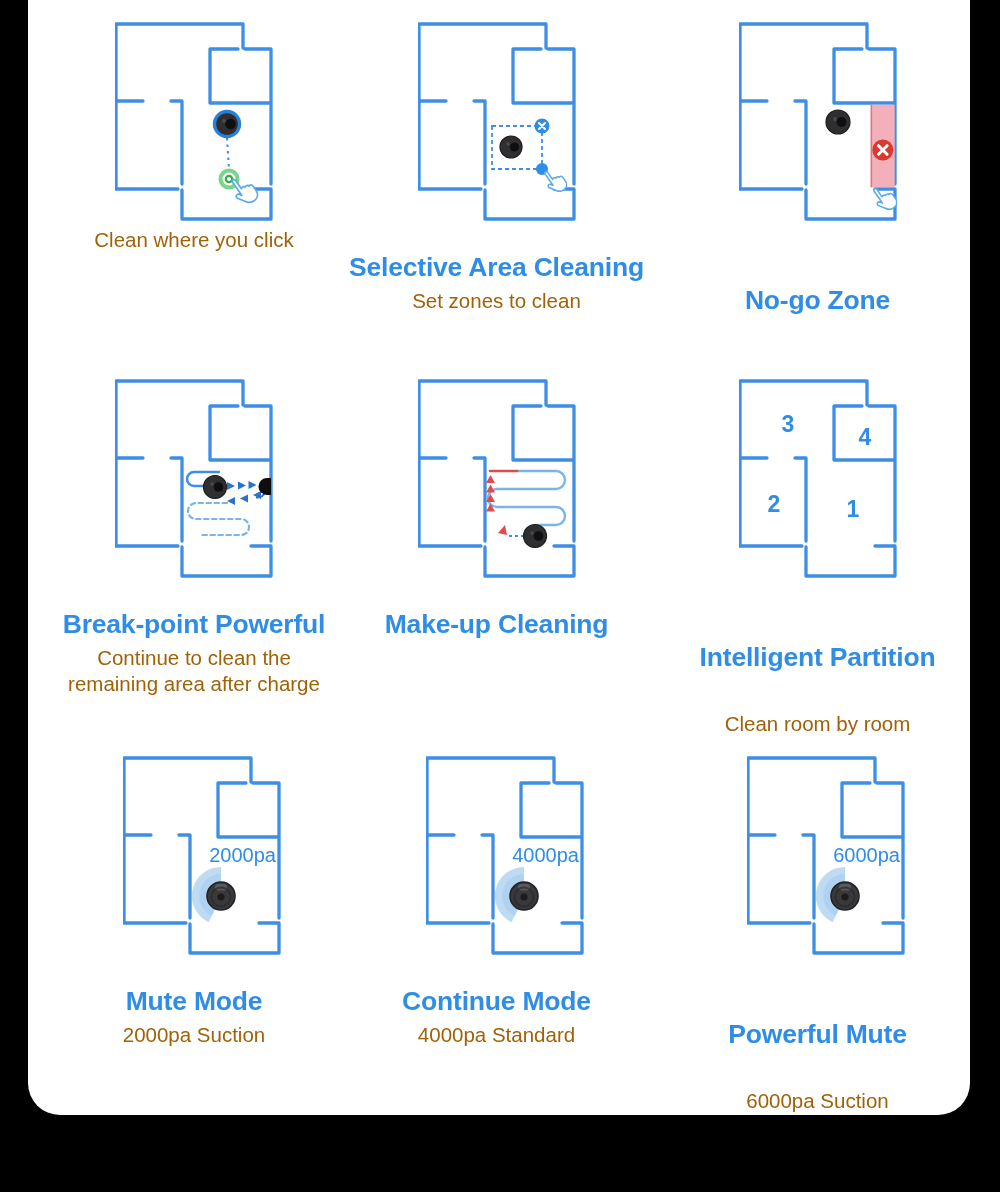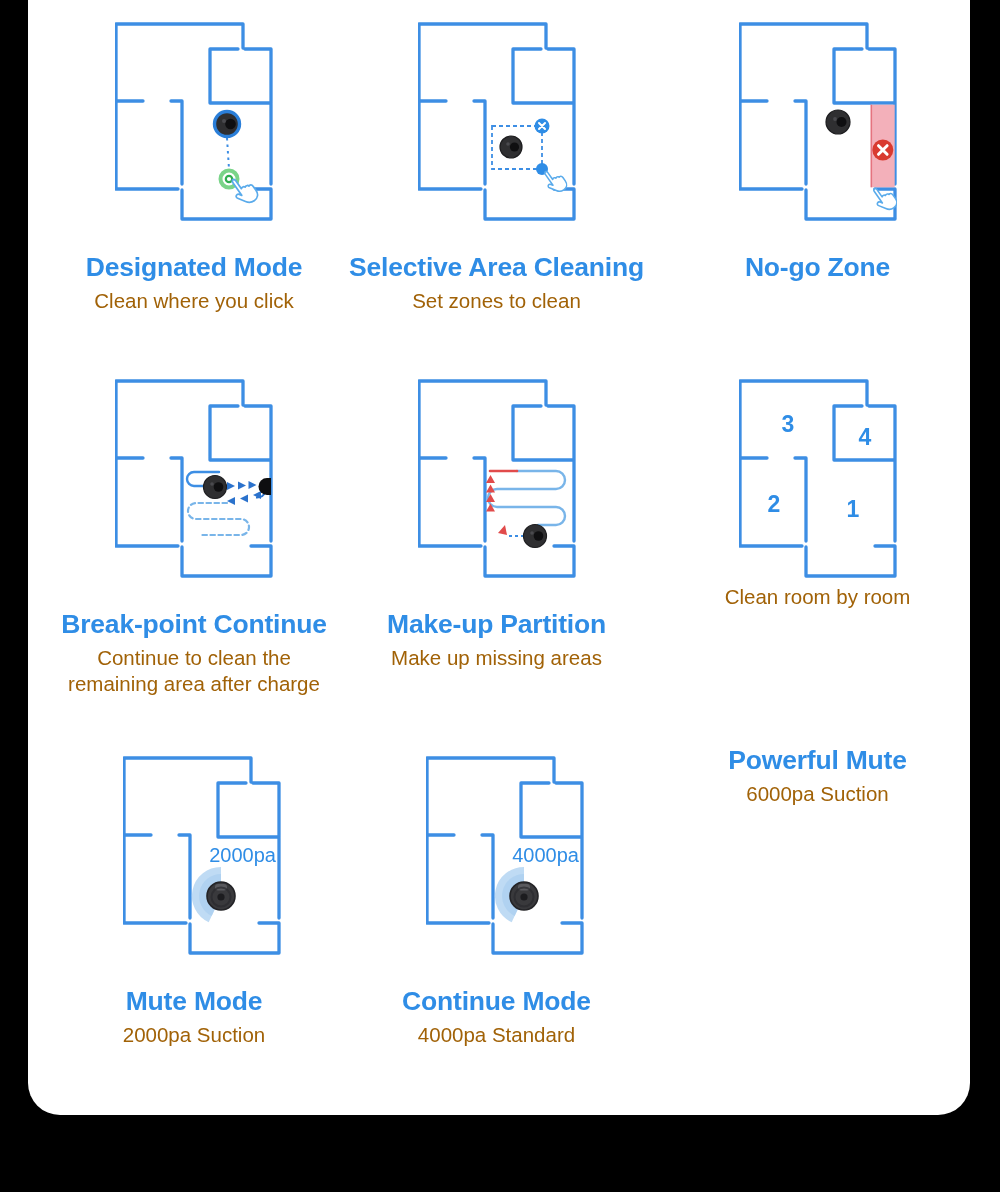--- a/index.html
+++ b/index.html
@@ -20,21 +20,21 @@
     display:grid;
     grid-template-columns:318px 311px 313px;
     grid-template-rows:357px 357px 401px;
   }
   .cell{
     display:flex;flex-direction:column;align-items:center;
     text-align:center;
   }
   .cell:nth-child(3n+1){transform:translateX(7px);}
   .cell:nth-child(3n+2){transform:translateX(-5px);}
-  .cell:nth-child(3n+3){transform:translateX(4px);}
+  .cell:nth-child(3n+3){transform:translateX(4px);gap:33px;}
   .diagram{margin-top:22px;height:199px;}
   .cell:nth-child(n+7) .diagram{margin-top:42px;margin-left:16px;}
   .title{
     margin-top:31px;
     font-size:26.5px;font-weight:700;letter-spacing:-0.2px;
     color:#2f8de6;
     line-height:30px;
   }
   .subtitle{
     margin-top:6px;
@@ -58,21 +58,20 @@
       </g>
       <g>
     <circle cx="112" cy="102" r="12.5" fill="#2f2f31" stroke="#2b7fd9" stroke-width="3.4"></circle>
     <circle cx="115.5" cy="102" r="5.3" fill="#0f0f11"></circle>
     <circle cx="109" cy="99" r="2.0" fill="#4a4a4e"></circle>
   </g>
       <g transform="translate(117.5,158) rotate(-35) scale(1.1) translate(-9.2,-1)">
     <path d="M9.2,1 c1.3,0 2.1,0.9 2.1,2.2 l0,8.9 c0.6,-0.6 1.5,-0.8 2.3,-0.5 c0.7,0.25 1.1,0.8 1.25,1.3 c0.6,-0.45 1.5,-0.55 2.2,-0.25 c0.75,0.3 1.15,0.9 1.25,1.45 c0.55,-0.25 1.3,-0.25 1.9,0.1 c0.8,0.5 1.1,1.3 1.1,2.4 l0,4.3 c0,4.1 -2.7,6.9 -6.8,6.9 c-3.3,0 -5.2,-1.3 -6.8,-4 l-4.2,-6.5 c-0.7,-1.1 -0.45,-2.3 0.65,-2.85 c0.95,-0.45 2,-0.1 2.6,0.8 l1.3,2 l0,-14 c0,-1.3 0.8,-2.2 2.1,-2.2 z" fill="#ffffff" stroke="#5aabeb" stroke-width="1.6" stroke-linejoin="round"></path>
   </g>
           </svg></div>
-    <div class="title">Designated Mode</div>
     <div class="subtitle">Clean where you click</div>
   </div>
 
   <div class="cell">
     <div class="diagram"><svg viewBox="0 0 158 199" width="158" height="199" xmlns="http://www.w3.org/2000/svg">
             <path d="M1,167 L1,2 L128,2 L128,26 M95,81 L95,27 L123,27 M130,27 L156,27 L156,162 M95,81 L156,81 M136,167 L156,167 L156,197 L67,197 L67,168 M1,167 L63,167 M1,79 L28,79 M56,79 L67,79 L67,162" fill="none" stroke="#3d8ee4" stroke-width="3.3" stroke-linecap="round" stroke-linejoin="round"></path>
       <g>
     <circle cx="93" cy="125" r="11" fill="#2f2f31" stroke="#1d1d1f" stroke-width="1.2"></circle>
     <circle cx="96.5" cy="125" r="4.6" fill="#0f0f11"></circle>
     <circle cx="90" cy="122" r="1.8" fill="#4a4a4e"></circle>
@@ -130,21 +129,21 @@
       <path d="M150,113 Q148,119 141,118.5" fill="none" stroke="#2b72cc" stroke-width="2"></path>
       <g>
               <polygon points="146,112 146,120 138,116" fill="#2b72cc"></polygon>
               <polygon points="133,115.5 133,123.5 125,119.5" fill="#2b72cc"></polygon>
               <polygon points="120,118 120,126 112,122" fill="#2b72cc"></polygon>
             </g>
       <g>
         <path d="M156,99 l-4,0 a8.5,8.5 0 0 0 0,17 l4,0 z" fill="#0e0e10"></path>
       </g>
           </svg></div>
-    <div class="title">Break-point Continue</div>
+    <div class="title">Break-point Powerful</div>
     <div class="subtitle">Continue to clean the
 remaining area after charge</div>
   </div>
 
   <div class="cell">
     <div class="diagram"><svg viewBox="0 0 158 199" width="158" height="199" xmlns="http://www.w3.org/2000/svg">
             <path d="M1,167 L1,2 L128,2 L128,26 M95,81 L95,27 L123,27 M130,27 L156,27 L156,162 M95,81 L156,81 M136,167 L156,167 L156,197 L67,197 L67,168 M1,167 L63,167 M1,79 L28,79 M56,79 L67,79 L67,162" fill="none" stroke="#3d8ee4" stroke-width="3.3" stroke-linecap="round" stroke-linejoin="round"></path>
       <path d="M99,92 L138,92 A9,9 0 0 1 138,110 L79,110 A9,9 0 0 0 79,128 L138,128 A9,9 0 0 1 138,146 L120,146" fill="none" stroke="#79b5e9" stroke-width="2.4" stroke-linecap="round"></path>
       <path d="M72,92 L99,92" stroke="#e14b4b" stroke-width="2.6" stroke-linecap="round"></path>
       <g>
@@ -154,34 +153,34 @@
               <polygon points="72.5,124.5 68,132.5 77,132.5" fill="#e14b4b"></polygon>
         <polygon points="80,154 87,146 89,156" fill="#e14b4b"></polygon>
       </g>
       <path d="M106,157 L90,157" stroke="#3d8ee4" stroke-width="2" stroke-dasharray="3,3"></path>
       <g>
     <circle cx="117" cy="157" r="11.5" fill="#2f2f31" stroke="#1d1d1f" stroke-width="1.2"></circle>
     <circle cx="120.5" cy="157" r="4.8" fill="#0f0f11"></circle>
     <circle cx="114" cy="154" r="1.8" fill="#4a4a4e"></circle>
   </g>
           </svg></div>
-    <div class="title">Make-up Partition</div>
-    <div class="subtitle">Make up missing areas</div>
+    <div class="title">Make-up Cleaning</div>
   </div>
 
   <div class="cell">
     <div class="diagram"><svg viewBox="0 0 158 199" width="158" height="199" xmlns="http://www.w3.org/2000/svg">
             <path d="M1,167 L1,2 L128,2 L128,26 M95,81 L95,27 L123,27 M130,27 L156,27 L156,162 M95,81 L156,81 M136,167 L156,167 L156,197 L67,197 L67,168 M1,167 L63,167 M1,79 L28,79 M56,79 L67,79 L67,162" fill="none" stroke="#3d8ee4" stroke-width="3.3" stroke-linecap="round" stroke-linejoin="round"></path>
       <g font-family="Liberation Sans, sans-serif" font-size="23" font-weight="bold" fill="#2f8de6" text-anchor="middle">
         <text x="49" y="53">3</text>
         <text x="126" y="66">4</text>
         <text x="35" y="133">2</text>
         <text x="114" y="138">1</text>
       </g>
           </svg></div>
+    <div class="title">Intelligent Partition</div>
     <div class="subtitle">Clean room by room</div>
   </div>
 
   <div class="cell">
     <div class="diagram"><svg viewBox="0 0 158 199" width="158" height="199" xmlns="http://www.w3.org/2000/svg">
             <path d="M1,167 L1,2 L128,2 L128,26 M95,81 L95,27 L123,27 M130,27 L156,27 L156,162 M95,81 L156,81 M136,167 L156,167 L156,197 L67,197 L67,168 M1,167 L63,167 M1,79 L28,79 M56,79 L67,79 L67,162" fill="none" stroke="#3d8ee4" stroke-width="3.3" stroke-linecap="round" stroke-linejoin="round"></path>
       <g>
         <path d="M98,140 L98,111 A29,29 0 0 0 85.7,166.3 Z" fill="#bcd9f3" opacity="0.95"></path>
         <path d="M98,140 L98,118 A22,22 0 0 0 88.7,159.9 Z" fill="#a9cfef" opacity="0.7"></path>
       </g>
@@ -210,17 +209,31 @@
     <circle cx="98" cy="141" r="9.5" fill="none" stroke="#2a2a2d" stroke-width="2" opacity="0.7"></circle>
     <circle cx="98" cy="141" r="3.6" fill="#1c1c1f"></circle>
   </g>
       <text x="153" y="106" text-anchor="end" font-family="Liberation Sans, sans-serif" font-size="20" fill="#2f8de6">4000pa</text>
           </svg></div>
     <div class="title">Continue Mode</div>
     <div class="subtitle">4000pa Standard</div>
   </div>
 
   <div class="cell">
+    <div class="diagram"><svg viewBox="0 0 158 199" width="158" height="199" xmlns="http://www.w3.org/2000/svg">
+            <path d="M1,167 L1,2 L128,2 L128,26 M95,81 L95,27 L123,27 M130,27 L156,27 L156,162 M95,81 L156,81 M136,167 L156,167 L156,197 L67,197 L67,168 M1,167 L63,167 M1,79 L28,79 M56,79 L67,79 L67,162" fill="none" stroke="#3d8ee4" stroke-width="3.3" stroke-linecap="round" stroke-linejoin="round"></path>
+      <g>
+        <path d="M98,140 L98,111 A29,29 0 0 0 85.7,166.3 Z" fill="#bcd9f3" opacity="0.95"></path>
+        <path d="M98,140 L98,118 A22,22 0 0 0 88.7,159.9 Z" fill="#a9cfef" opacity="0.7"></path>
+      </g>
+      <g>
+    <circle cx="98" cy="140" r="14" fill="#39393c" stroke="#232326" stroke-width="1.6"></circle>
+    <rect x="92" y="128" width="12" height="6.5" rx="3" fill="#5a5a5e"></rect>
+    <circle cx="98" cy="141" r="9.5" fill="none" stroke="#2a2a2d" stroke-width="2" opacity="0.7"></circle>
+    <circle cx="98" cy="141" r="3.6" fill="#1c1c1f"></circle>
+  </g>
+      <text x="153" y="106" text-anchor="end" font-family="Liberation Sans, sans-serif" font-size="20" fill="#2f8de6">6000pa</text>
+          </svg></div>
     <div class="title">Powerful Mute</div>
     <div class="subtitle">6000pa Suction</div>
   </div>
 </div>
 </div>
 
 </body></html>

